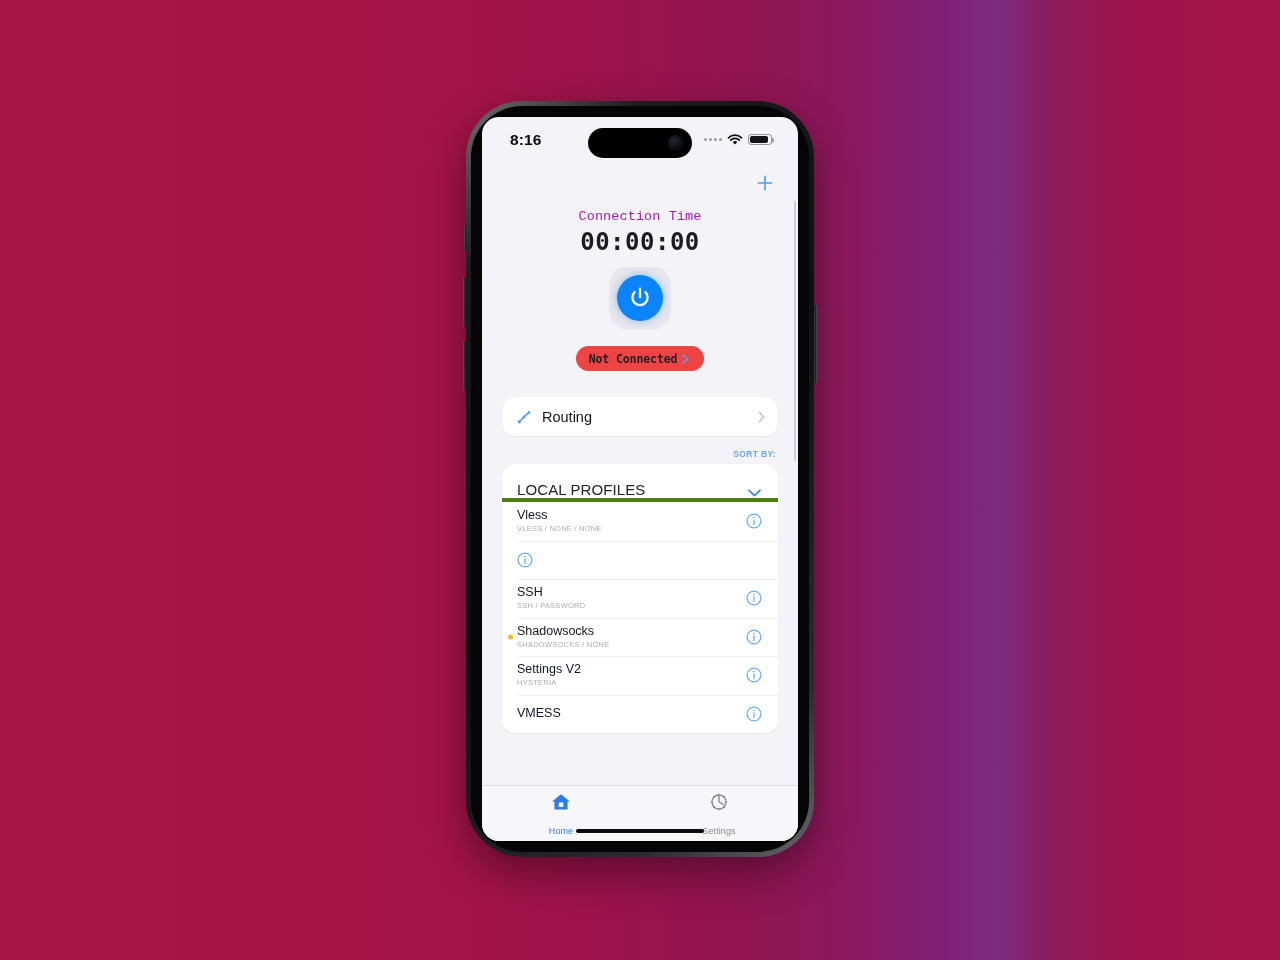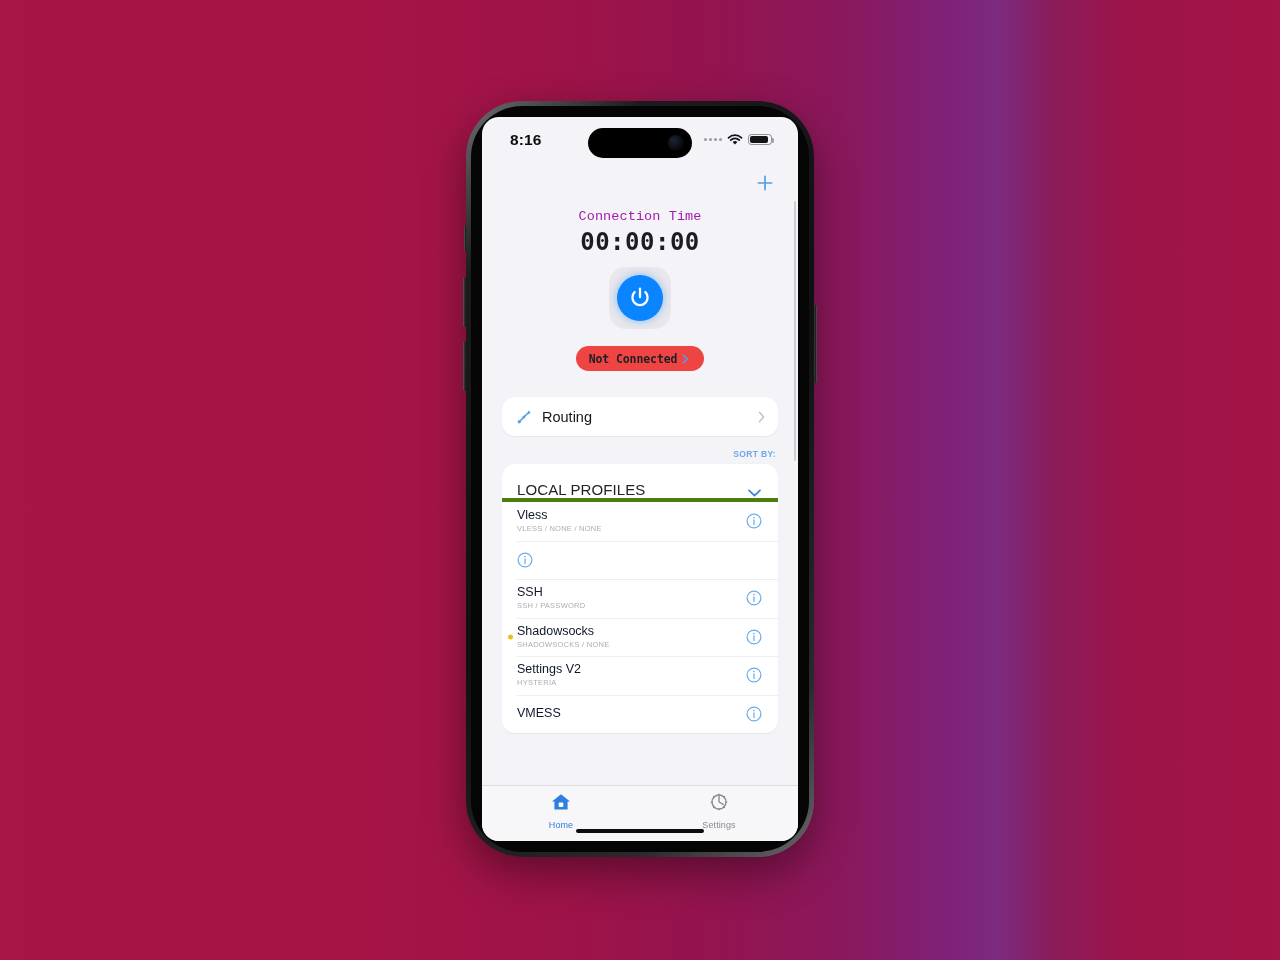--- a/index.html
+++ b/index.html
@@ -358,21 +358,21 @@
     border-top: 0.5px solid #dededf;
     display: flex;
     align-items: flex-start;
     padding-top: 6px;
   }
   .tab {
     flex: 1 1 0;
     display: flex;
     flex-direction: column;
     align-items: center;
-    gap: 8px;
+    gap: 14px;
     cursor: pointer;
   }
   .tab-label {
     font-size: 9px;
     letter-spacing: 0.1px;
   }
   .tab.active .tab-label { color: #2f7fe0; }
   .tab:not(.active) .tab-label { color: #8b8b90; }
 
   .home-indicator {

